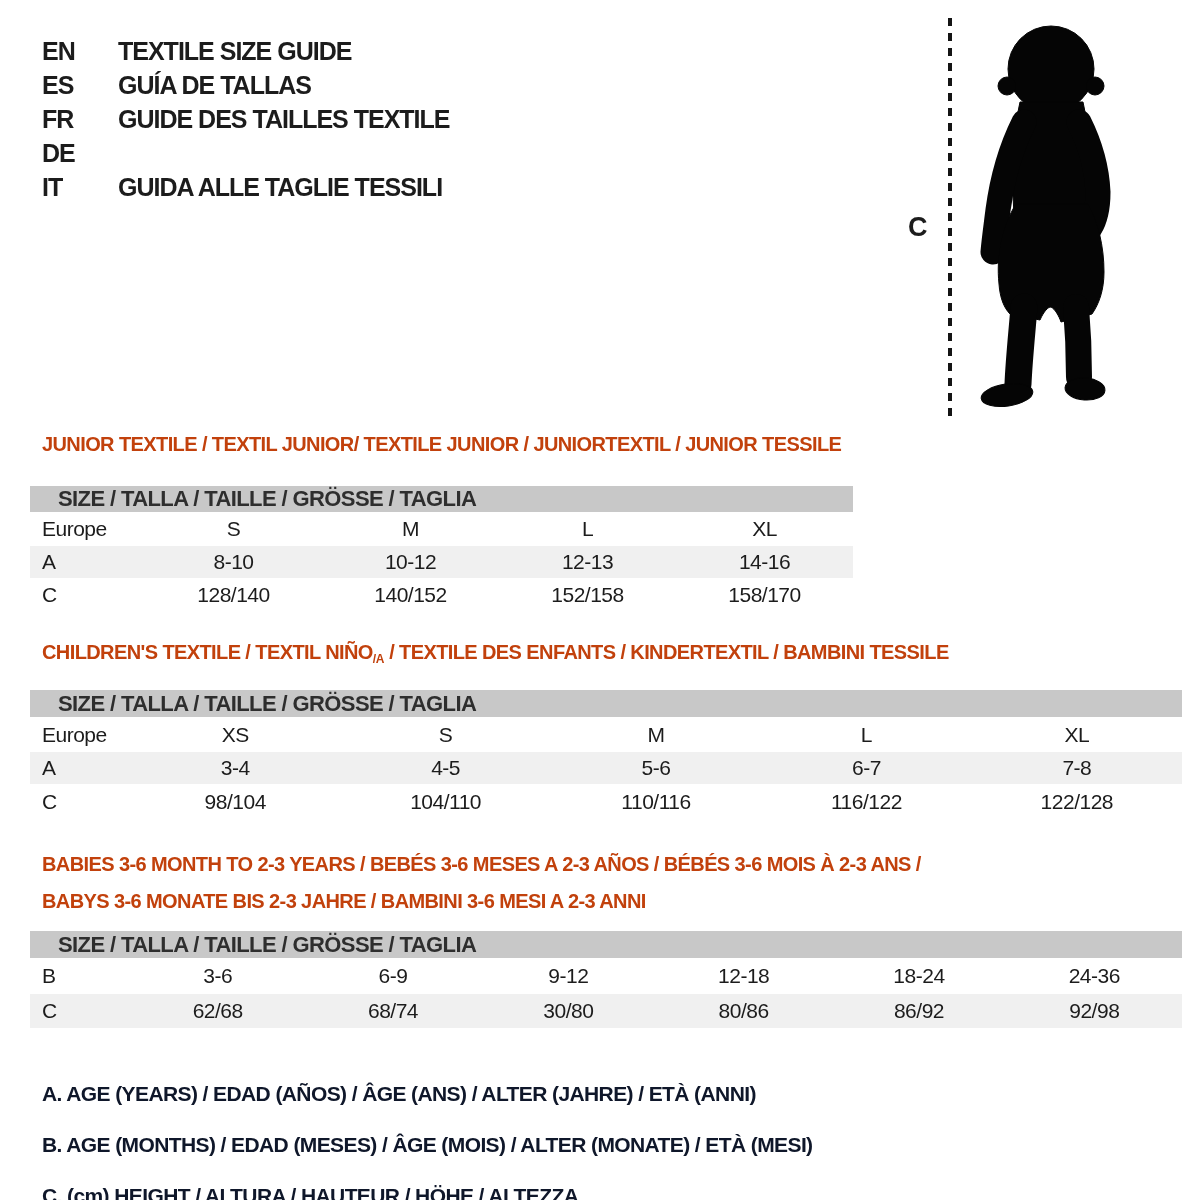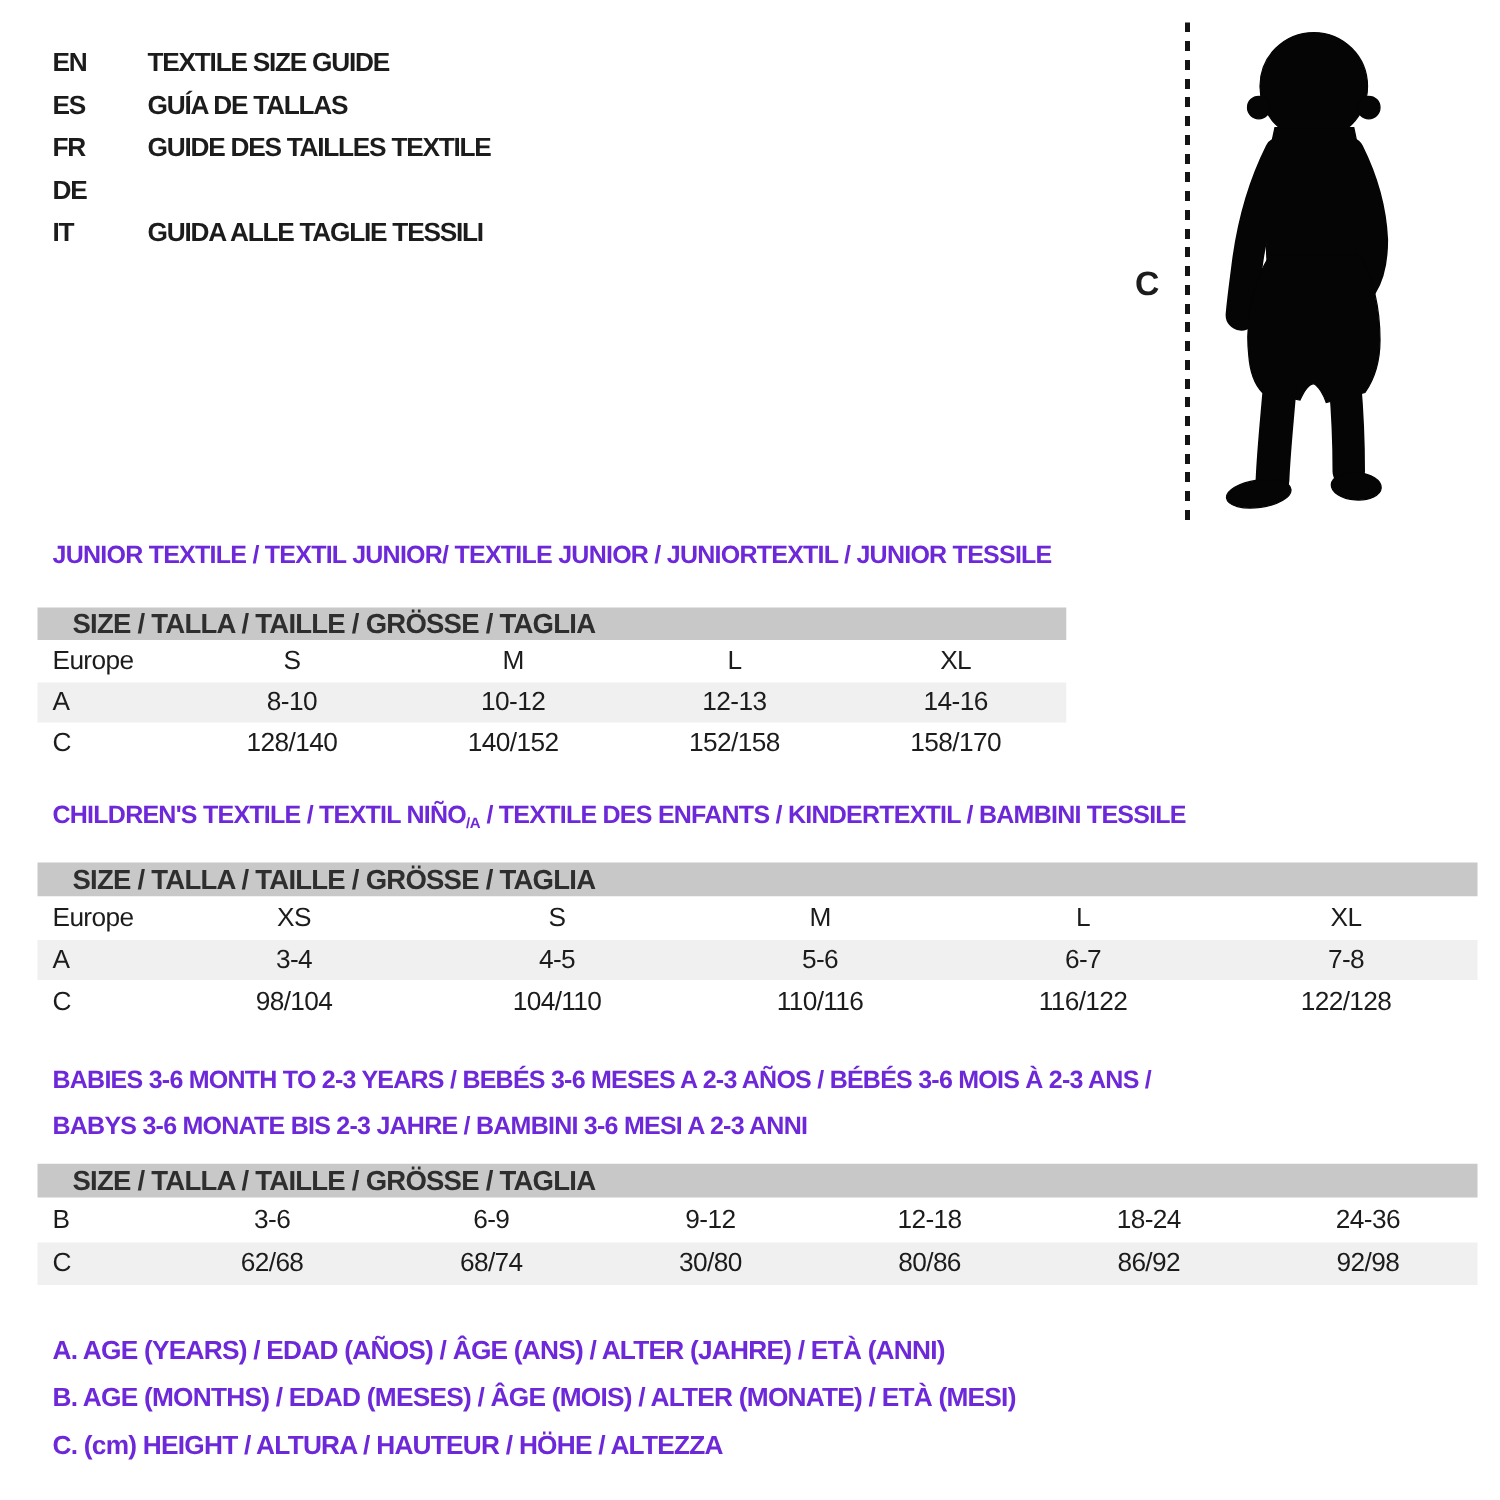--- a/index.html
+++ b/index.html
@@ -6,55 +6,55 @@
   .page{
     position:relative;
     width:1200px;height:1200px;
     background:#fff;
     font-family:"Liberation Sans",sans-serif;
     color:#1c1c1c;
     overflow:hidden;
   }
   
   .langs{position:absolute;left:42px;top:34px;}
-  .lang-row{display:flex;line-height:34px;font-size:21px;font-weight:700;letter-spacing:-1px;font-stretch:condensed;}
+  .lang-row{display:flex;line-height:34px;font-size:25px;font-weight:700;letter-spacing:-1px;font-stretch:condensed;}
   .lang-code{width:76px;}
   
   .measure-line{
     position:absolute;left:948px;top:18px;height:398px;width:4px;
     background:repeating-linear-gradient(to bottom,#141414 0 8px,transparent 8px 15px);
   }
   .c-label{position:absolute;left:908px;top:212px;font-size:27px;font-weight:700;}
   .toddler{position:absolute;left:958px;top:12px;}
   
   .heading{
     position:absolute;left:42px;
     font-size:20px;font-weight:700;letter-spacing:-0.6px;font-stretch:condensed;
-    white-space:nowrap;color:#6d28d9;
+    white-space:nowrap;color:#c2410c;
   }
   .heading .subspan{font-size:12px;vertical-align:-4px;letter-spacing:-0.3px;}
   .heading-2line{white-space:normal;line-height:37px;width:930px;}
   
   .tbl{position:absolute;left:30px;}
   .size-bar{
     background:#c8c8c8;display:flex;align-items:center;
     font-size:22px;font-weight:700;letter-spacing:-0.6px;color:#2e2e2e;
     padding-left:28px;box-sizing:border-box;
   }
   .trow{display:flex;align-items:center;font-size:21px;font-weight:400;letter-spacing:-0.5px;}
   .trow.shaded{background:#f0f0f0;}
   .tlabel{padding-left:12px;box-sizing:border-box;}
   .tcell{flex:1;text-align:center;}
   .tbl-junior{width:823px;}
   .tbl-junior .tlabel{width:115px;}
   .tbl-wide{width:1152px;}
   .tbl-wide .tlabel{width:100px;}
   
   .legend{position:absolute;left:42px;top:1062px;}
-  .legend-line{line-height:38px;font-size:21px;font-weight:700;letter-spacing:-0.6px;color:#6d28d9;white-space:nowrap;}
+  .legend-line{line-height:38px;font-size:21px;font-weight:700;letter-spacing:-0.6px;color:#0f172a;white-space:nowrap;margin-top:13px;}
 </style>
 </head>
 <body>
 
 <div class="page">
 
   <div class="langs">
     <div class="lang-row">
       <span class="lang-code">EN</span>
       <span class="lang-label">TEXTILE SIZE GUIDE</span>

